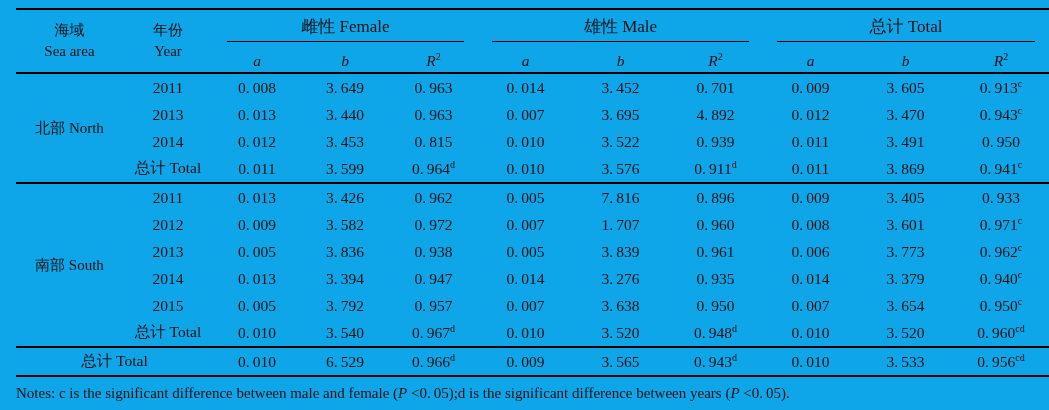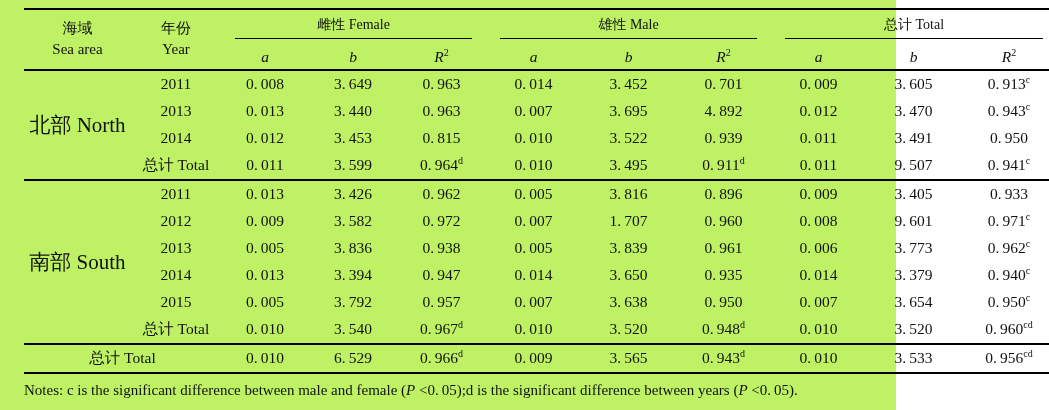--- a/index.html
+++ b/index.html
@@ -4,24 +4,24 @@
 <style>
   html, body {
     margin: 0; padding: 0;
     background: #ffffff;
     width: 1049px; height: 410px;
     overflow: hidden;
     font-family: "Liberation Serif", "DejaVu Serif", serif;
     color: #111111;
   }
   .page {
-    width: 896px; height: 410px;
-    background: #bef264;
+    width: 1049px; height: 410px;
+    background: #0ea5e9;
     box-sizing: border-box;
-    padding: 8px 8px 0 24px;
+    padding: 8px 8px 0 16px;
   }
   table.reg {
     width: 1033px;
     border-collapse: collapse;
     table-layout: fixed;
     border-top: 2.5px solid #000;
     border-bottom: 2.5px solid #000;
     font-size: 15.5px;
   }
   th, td {
@@ -34,34 +34,34 @@
   
   thead th { line-height: 1.25; }
   th.twoline { font-size: 15px; }
   th.twoline div { line-height: 21px; }
   th.group { height: 31px; vertical-align: bottom; }
   th.group .gi {
     display: block;
     margin: 6px 14px;
     padding-bottom: 4px;
     border-bottom: 1.2px solid #000;
-    font-size: 14px;
+    font-size: 17px;
   }
   tr.sub-row th {
     height: 24px;
     border-bottom: 2px solid #000;
     font-size: 15.5px;
   }
   th[rowspan] { border-bottom: 2px solid #000; }
   
   tbody td { height: 27px; }
   tr.section-start td, td.area-cell { border-top: 0; }
   tr.section-start td { border-top: 2px solid #000; }
   tr.grand td { border-top: 2px solid #000; }
-  td.area-cell { font-size: 21px; }
+  td.area-cell { font-size: 15px; }
   i { font-style: italic; }
   sup {
     font-size: 10px;
     vertical-align: super;
     line-height: 0;
   }
   
   .notes {
     margin-top: 5px;
     text-align: left;
@@ -156,70 +156,70 @@
           <td>0. 011</td>
           <td>3. 491</td>
           <td>0. 950</td>
         </tr>
         <tr>
           <td>总计 Total</td>
           <td>0. 011</td>
           <td>3. 599</td>
           <td>0. 964<sup>d</sup></td>
           <td>0. 010</td>
-          <td>3. 495</td>
+          <td>3. 576</td>
           <td>0. 911<sup>d</sup></td>
           <td>0. 011</td>
-          <td>9. 507</td>
+          <td>3. 869</td>
           <td>0. 941<sup>c</sup></td>
         </tr>
         <tr class="section-start">
           <td class="area-cell" rowspan="6">南部 South</td>
           <td>2011</td>
           <td>0. 013</td>
           <td>3. 426</td>
           <td>0. 962</td>
           <td>0. 005</td>
-          <td>3. 816</td>
+          <td>7. 816</td>
           <td>0. 896</td>
           <td>0. 009</td>
           <td>3. 405</td>
           <td>0. 933</td>
         </tr>
         <tr>
           <td>2012</td>
           <td>0. 009</td>
           <td>3. 582</td>
           <td>0. 972</td>
           <td>0. 007</td>
           <td>1. 707</td>
           <td>0. 960</td>
           <td>0. 008</td>
-          <td>9. 601</td>
+          <td>3. 601</td>
           <td>0. 971<sup>c</sup></td>
         </tr>
         <tr>
           <td>2013</td>
           <td>0. 005</td>
           <td>3. 836</td>
           <td>0. 938</td>
           <td>0. 005</td>
           <td>3. 839</td>
           <td>0. 961</td>
           <td>0. 006</td>
           <td>3. 773</td>
           <td>0. 962<sup>c</sup></td>
         </tr>
         <tr>
           <td>2014</td>
           <td>0. 013</td>
           <td>3. 394</td>
           <td>0. 947</td>
           <td>0. 014</td>
-          <td>3. 650</td>
+          <td>3. 276</td>
           <td>0. 935</td>
           <td>0. 014</td>
           <td>3. 379</td>
           <td>0. 940<sup>c</sup></td>
         </tr>
         <tr>
           <td>2015</td>
           <td>0. 005</td>
           <td>3. 792</td>
           <td>0. 957</td>

